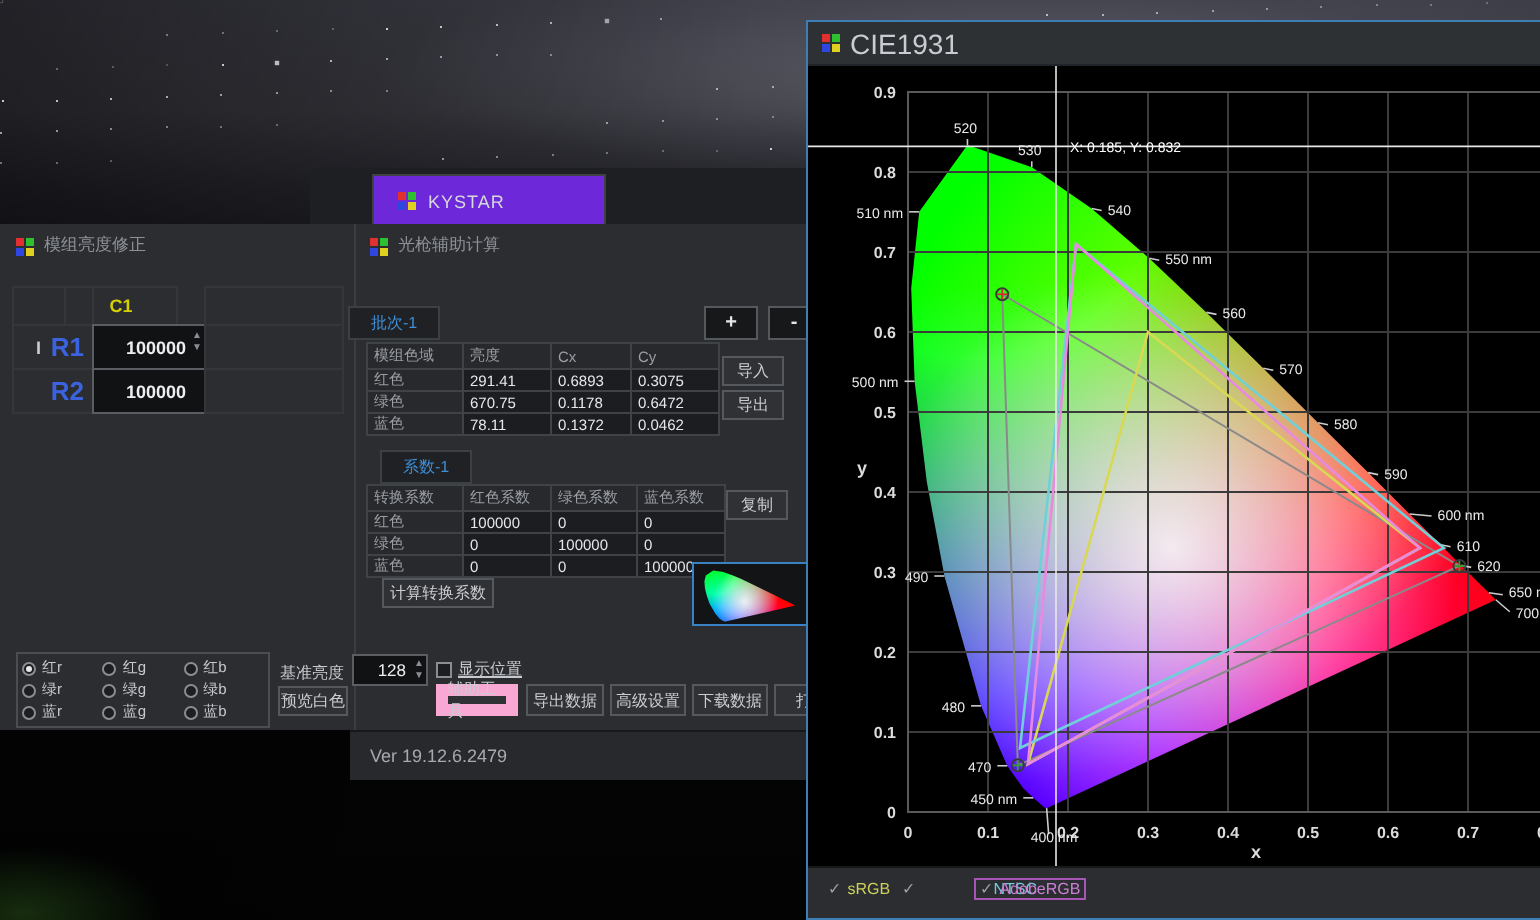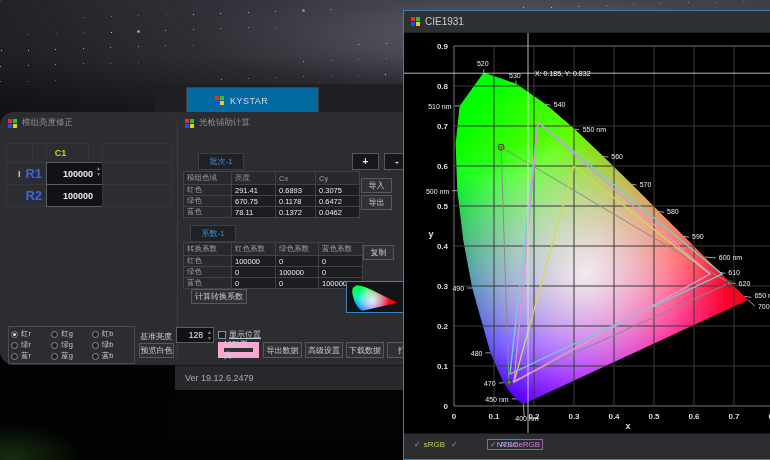--- a/index.html
+++ b/index.html
@@ -13,36 +13,36 @@
   }
   .abs{position:absolute;}
   .milkyway{left:0;top:0;width:770px;height:120px;
     background:radial-gradient(ellipse 430px 70px at 68% 30%, rgba(200,200,215,0.25), rgba(130,130,150,0.10) 55%, rgba(0,0,0,0) 78%);}
   .stars{left:0;top:0;width:1px;height:1px;background:transparent;}
   .foliage{left:0;top:398px;width:140px;height:62px;
     background:radial-gradient(ellipse 90px 42px at 8% 95%, rgba(40,80,25,0.55), rgba(20,45,12,0.25) 60%, rgba(0,0,0,0) 78%);}
 
   
   .tabbar{left:155px;top:84px;width:615px;height:28px;background:#1d1f22;}
-  .tab{position:absolute;left:31px;top:3px;width:103px;height:25px;background:#0369a1;
-    border:1px solid #3e4145;border-bottom:none;display:flex;align-items:center;padding-left:28px;gap:6px;}
+  .tab{position:absolute;left:31px;top:3px;width:103px;height:25px;background:#6d28d9;
+    border:1px solid #3e4145;border-bottom:none;display:flex;align-items:center;padding-left:12px;gap:6px;}
   .tab-label{color:#d6d8db;font-size:9px;letter-spacing:0.5px;}
   .logo{display:grid;grid-template-columns:4px 4px;grid-template-rows:4px 4px;gap:1px;}
   .logo i{display:block;}
   .logo i:nth-child(1){background:#e03030;}
   .logo i:nth-child(2){background:#2fc030;}
   .logo i:nth-child(3){background:#2f46e0;}
   .logo i:nth-child(4){background:#e0d020;}
 
   .main-body{left:155px;top:112px;width:615px;height:253px;background:#2b2d31;}
   .statusbar{left:175px;top:365px;width:595px;height:25px;background:#27292d;border-top:1px solid #17181a;
     display:flex;align-items:center;padding-left:10px;color:#a6aab0;font-size:9px;box-sizing:border-box;}
 
   
-  .left-panel{left:0;top:112px;width:178px;height:253px;background:#2b2d31;border-right:1px solid #3a3d42;box-sizing:border-box;border-radius:14px;}
+  .left-panel{left:0;top:112px;width:178px;height:253px;background:#2b2d31;border-right:1px solid #3a3d42;box-sizing:border-box;}
   .panel-title{display:flex;align-items:center;gap:5px;color:#8d9197;font-size:8.5px;}
   .cellbox{position:absolute;box-sizing:border-box;border:1px solid #35383c;display:flex;align-items:center;font-size:8px;}
   .cell-val{background:#101214;border:1px solid #5a5e63;color:#eceef0;font-weight:bold;font-size:9px;justify-content:flex-end;padding-right:9px;}
   .cell-rowlabel{border:1px solid #33363a;color:#3b63e0;font-weight:bold;font-size:13px;justify-content:flex-end;padding-right:4px;}
   .cell-head{border:1px solid #33363a;color:#d6d000;font-weight:bold;font-size:9px;justify-content:center;}
   .cell-fill{border:1px solid #33363a;}
   .spin{position:absolute;right:2px;top:2px;display:flex;flex-direction:column;gap:1px;color:#8a8d92;font-size:5px;line-height:5px;}
   .ibeam{position:absolute;color:#c9ccd1;font-size:9px;font-weight:bold;}
 
   .radio-box{position:absolute;left:8px;top:214px;width:127px;height:38px;border:1px solid #4a4d52;
@@ -69,21 +69,21 @@
   .ctl-label{position:absolute;color:#c6c9ce;font-size:8px;}
   .spinbox{position:absolute;box-sizing:border-box;background:#101214;border:1px solid #5a5e63;color:#eceef0;
     font-size:8.5px;display:flex;align-items:center;justify-content:flex-end;padding-right:10px;}
   .checkbox{width:8px;height:8px;border:1px solid #8a8d92;background:#1c1e21;box-sizing:border-box;display:inline-block;}
   .ctl-check{position:absolute;display:flex;align-items:center;gap:3px;color:#c6c9ce;font-size:8px;}
 
   
   .cie-window{left:403px;top:10px;width:370px;height:448px;background:#2b2d31;border:1px solid #3d7fb5;box-sizing:content-box;}
   .cie-titlebar{position:absolute;left:0;top:0;width:100%;height:22px;background:#2e3134;border-bottom:1px solid #202327;
     display:flex;align-items:center;gap:5px;padding-left:7px;box-sizing:border-box;}
-  .cie-title{color:#c9ccd2;font-size:10px;}
+  .cie-title{color:#c9ccd2;font-size:14px;}
   .cie-plot{position:absolute;left:0;top:22px;width:370px;height:400px;background:#000;}
   .locus-fill{position:absolute;left:0;top:0;width:370px;height:400px;}
   .cie-plot svg{position:absolute;left:0;top:0;}
   .cie-bottom{position:absolute;left:0;top:422px;width:370px;height:26px;background:#2b2d31;border-top:1px solid #17181a;box-sizing:border-box;}
   .cie-check{position:absolute;top:6px;display:flex;align-items:center;gap:3px;font-size:8px;}
   .cie-check .ck{color:#9aa0a6;font-size:8px;line-height:8px;}
   .cie-check.boxed{outline:1px solid #a855b8;padding:0 2px;}
 </style>
 </head>
 <body>
@@ -179,21 +179,21 @@
 <div class="abs panel-title" style="left:185px;top:117px;">
   <span class="logo">
       <i></i>
       <i></i>
       <i></i>
       <i></i>
     </span>
   <span>光枪辅助计算</span>
 </div>
 
-<div class="abs mini-tab" style="left:198px;top:153px;width:46px;height:17px;">批次-1</div>
+<div class="abs mini-tab" style="left:174px;top:153px;width:46px;height:17px;">批次-1</div>
 <div class="btn dark" style="left:352px;top:153px;width:27px;height:17px;">+</div>
 <div class="btn dark" style="left:384px;top:153px;width:26px;height:17px;">-</div>
 
 <div class="grid-table" id="gamut-table" style="left: 183px; top: 171px; grid-template-rows: 12px 10px 10px 10px; grid-template-columns: 47px 43px 39px 43px;">
     <div class="tc th">模组色域</div>
     <div class="tc th">亮度</div>
     <div class="tc th">Cx</div>
     <div class="tc th">Cy</div>
     <div class="tc rl">红色</div>
     <div class="tc val">291.41</div>

